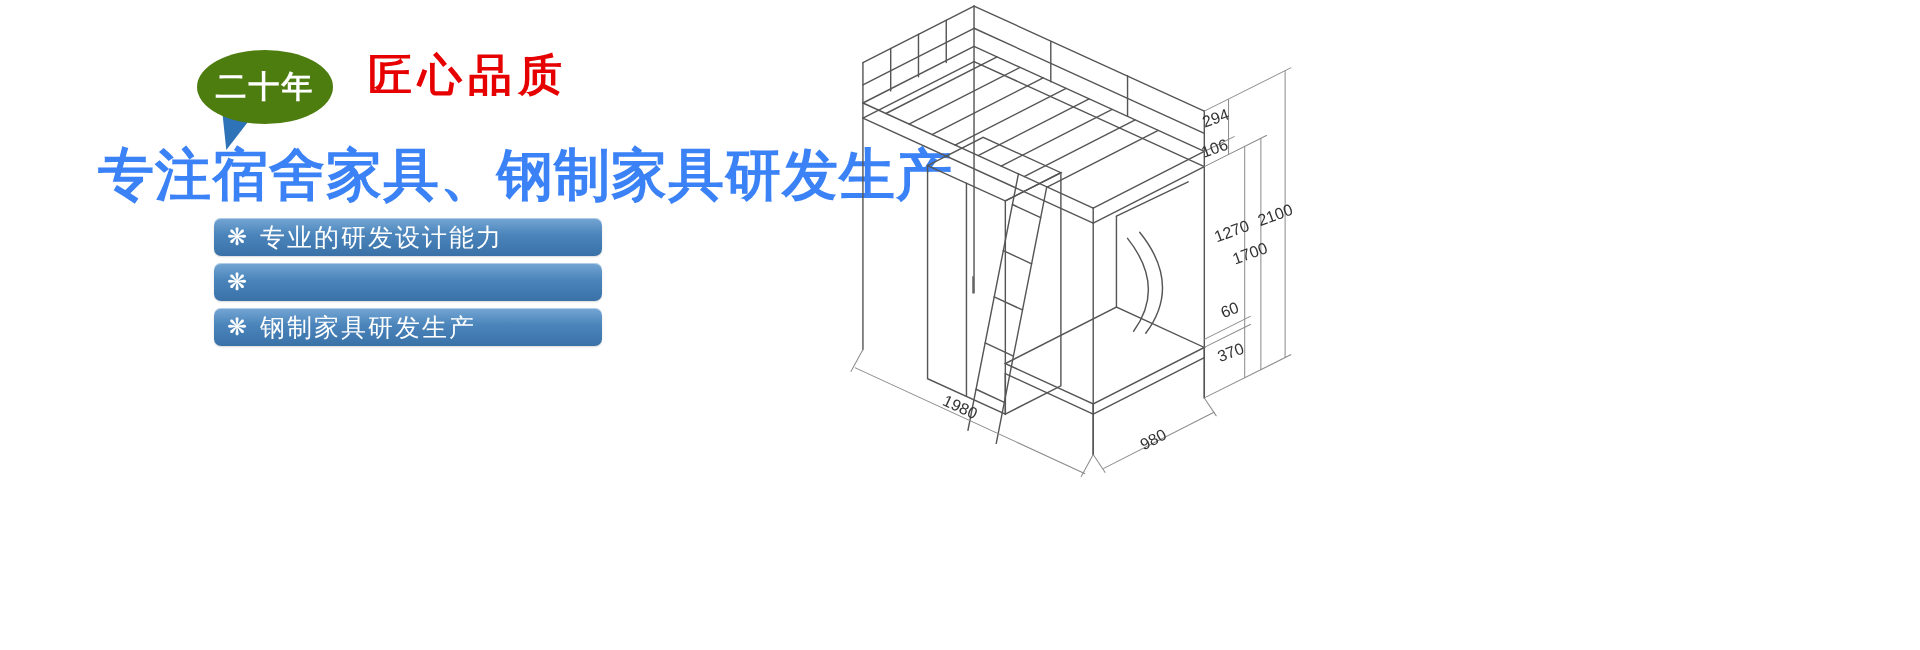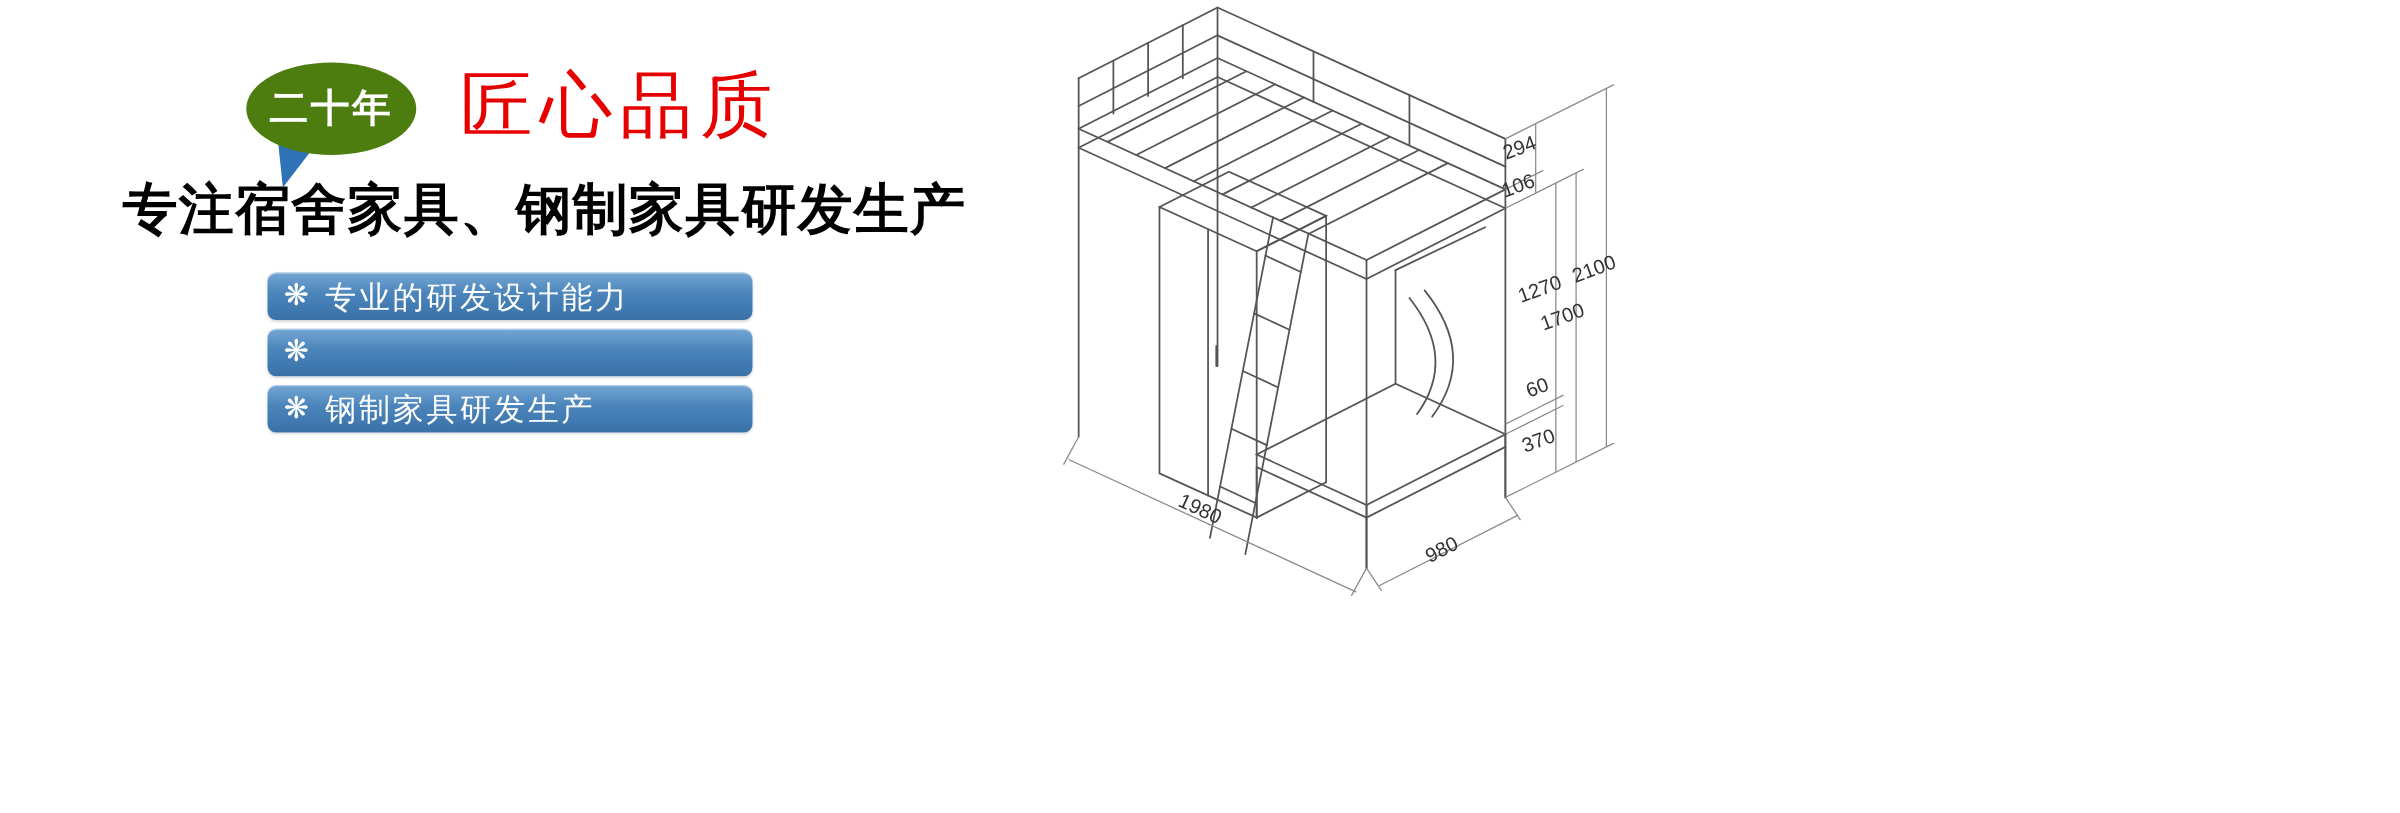--- a/index.html
+++ b/index.html
@@ -31,32 +31,32 @@
     left: 224px; top: 106px;
     width: 0; height: 0;
     border-top: 42px solid #2e73b8;
     border-right: 40px solid transparent;
     transform: rotate(-6deg);
     z-index: 1;
   }
   .headline-title {
     position: absolute;
     left: 368px; top: 46px;
-    font-size: 58px;
-    font-weight: 400;
+    font-size: 44px;
+    font-weight: 700;
     color: #e60000;
     letter-spacing: 6px;
     white-space: nowrap;
   }
   .headline-subtitle {
     position: absolute;
     left: 98px; top: 138px;
-    font-size: 44px;
+    font-size: 56px;
     font-weight: 800;
-    color: #000000;
+    color: #3b82f6;
     letter-spacing: 1px;
     white-space: nowrap;
   }
   .features {
     position: absolute;
     left: 214px; top: 218px;
     width: 388px;
   }
   .feature {
     height: 38px;

